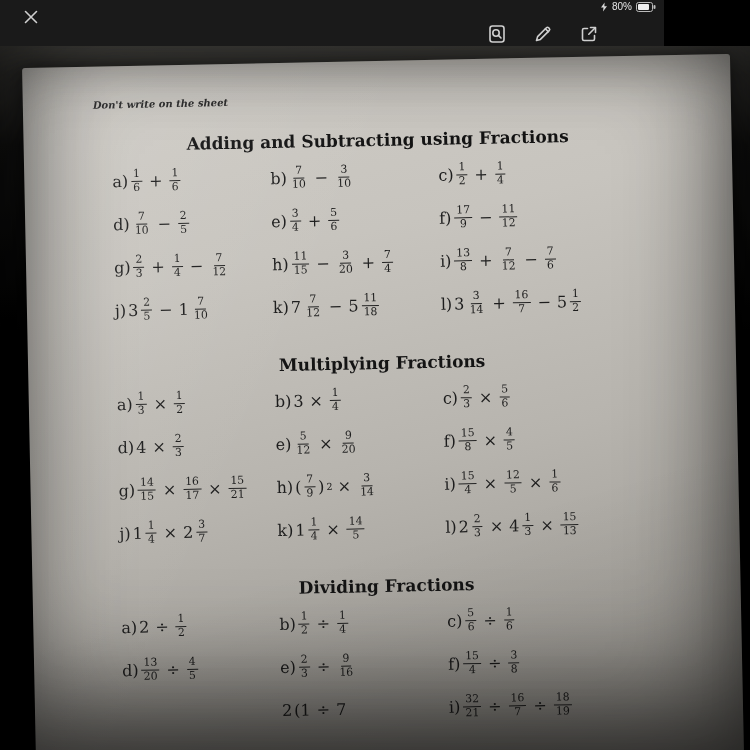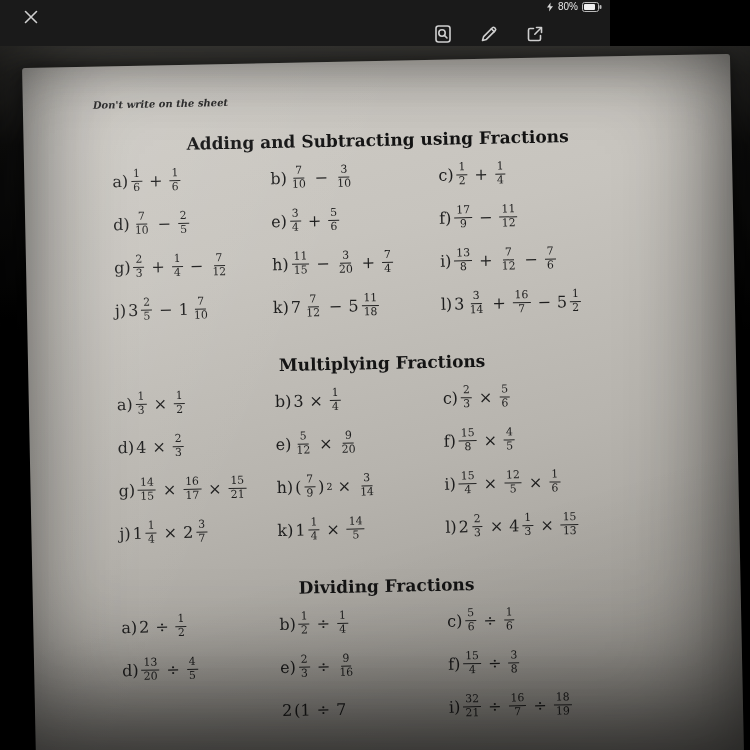--- a/index.html
+++ b/index.html
@@ -1,20 +1,20 @@
 <!DOCTYPE html>
 <html><head>
 <meta charset="utf-8">
 <style>
   * { margin:0; padding:0; box-sizing:border-box; }
   html,body { width:750px; height:750px; }
   body { background:#000; overflow:hidden; font-family:"Liberation Sans", sans-serif; position:relative; }
 
   
-  .header { position:absolute; top:0; left:0; width:610px; height:46px; background:#1a1a1a; z-index:20; }
+  .header { position:absolute; top:0; left:0; width:664px; height:46px; background:#1a1a1a; z-index:20; }
   .status { position:absolute; top:1px; right:8px; display:flex; align-items:center; gap:4px; color:#e6e6e6; font-size:10px; }
   .charge { width:8px; height:10px; display:inline-block; }
   .batt { display:inline-block; }
   .close-btn { position:absolute; left:20px; top:7px; width:22px; height:22px; background:none; border:none; cursor:pointer; }
   .doc-title { position:absolute; left:90px; top:9px; color:#e3e3e3; font-size:13.5px; letter-spacing:0.1px; white-space:nowrap; }
   .actions { position:absolute; top:24px; right:64px; display:flex; gap:24px; }
   .actions button { width:22px; height:22px; background:none; border:none; cursor:pointer; padding:0; }
   .icon-stroke { stroke:#cfcfcf; stroke-width:1.6; fill:none; stroke-linecap:round; stroke-linejoin:round; }
 
   

